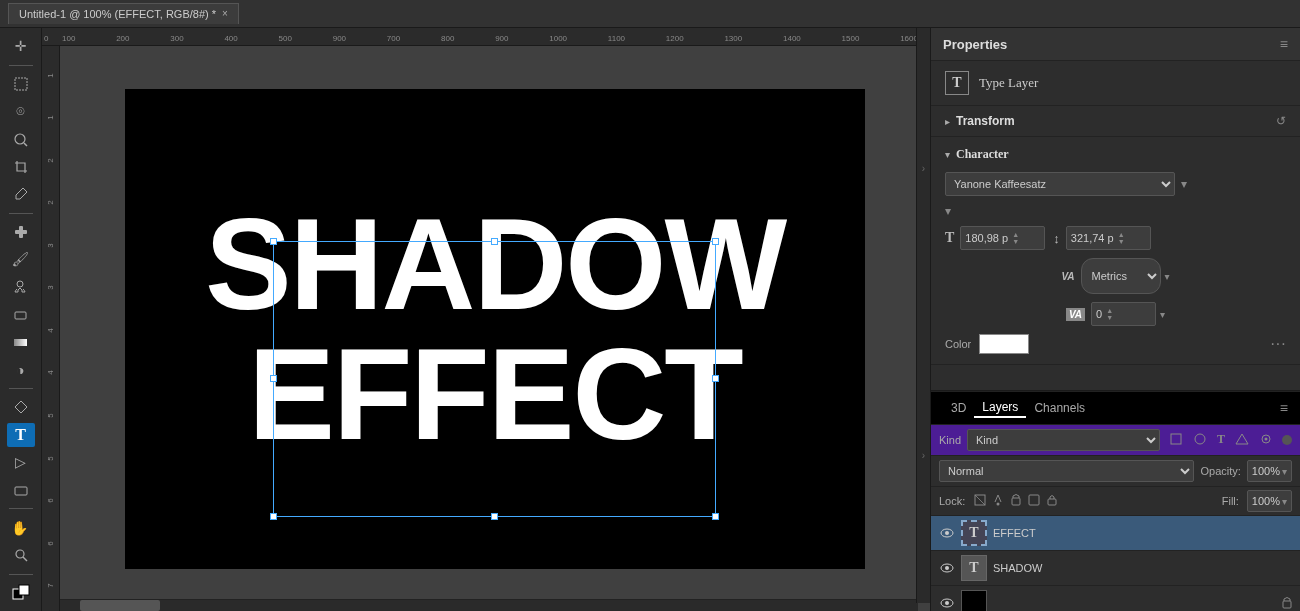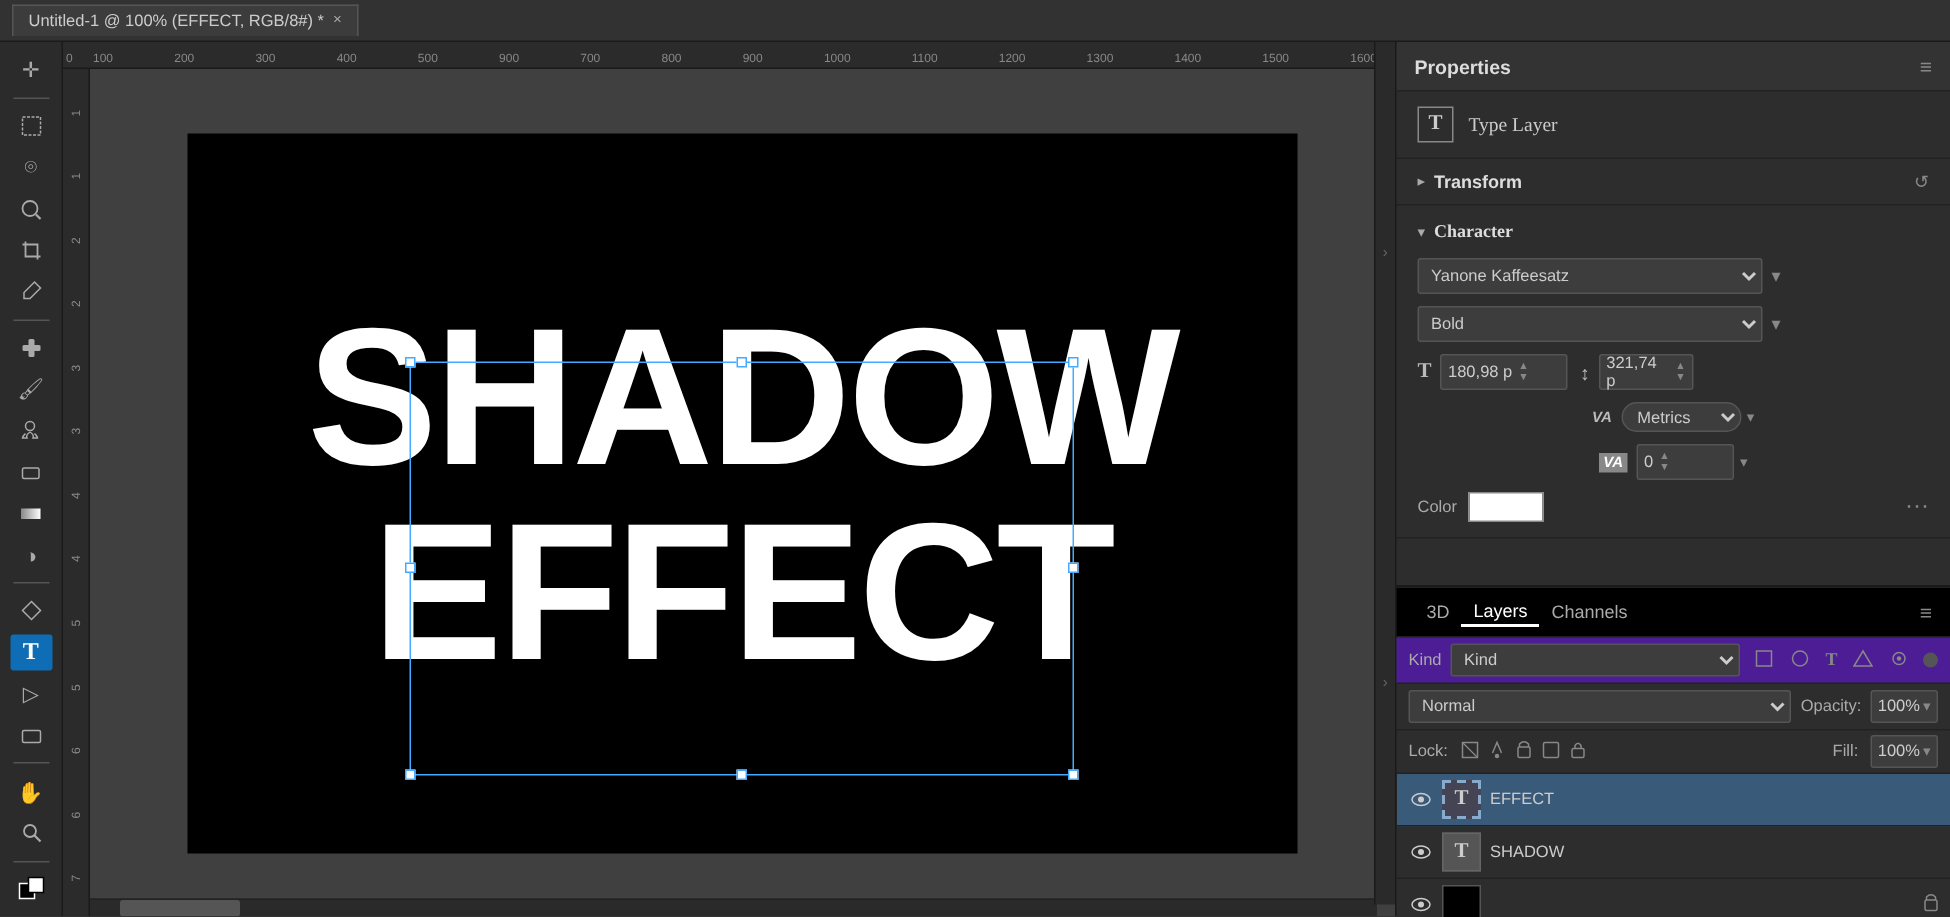--- a/index.html
+++ b/index.html
@@ -285,21 +285,21 @@
       align-items: center;
       margin-bottom: 8px;
       gap: 6px;
     }
     .char-input {
       background: #3d3d3d;
       border: 1px solid #555;
       color: #ccc;
       padding: 3px 6px;
       font-size: 11px;
-      height: 20px;
+      height: 36px;
       border-radius: 12px;
     }
     .char-select {
       background: #3d3d3d;
       border: 1px solid #555;
       color: #ccc;
       padding: 2px 4px;
       font-size: 11px;
       height: 24px;
       border-radius: 2px;
@@ -732,40 +732,37 @@
           </div>
 
           <div class="char-row">
             <select class="char-select" style="width:100%;max-width:230px;">
               <option>Yanone Kaffeesatz</option>
             </select>
             <span style="color:#888;font-size:12px;cursor:pointer;">▾</span>
           </div>
 
           <div class="char-row">
-            <select class="char-select" style="width:100%;max-width:230px;">
-              <option>Bold</option>
-            </select>
             <span style="color:#888;font-size:12px;cursor:pointer;">▾</span>
           </div>
 
           <div class="char-row" style="gap:8px;">
             <div class="char-field-group">
               <span style="font-family:serif;font-weight:bold;font-size:14px;color:#bbb;margin-right:2px;">T</span>
               <div class="char-value-box" style="width:85px;">
                 <span>180,98 p</span>
                 <div class="stepper">
                   <span class="stepper-btn">▲</span>
                   <span class="stepper-btn">▼</span>
                 </div>
               </div>
             </div>
             <div class="char-field-group">
               <span style="font-size:13px;color:#bbb;margin-right:2px;">↕</span>
-              <div class="char-value-box" style="width:63px;align-items:center;">
+              <div class="char-value-box" style="width:85px;align-items:center;">
                 <span>321,74 p</span>
                 <div class="stepper">
                   <span class="stepper-btn">▲</span>
                   <span class="stepper-btn">▼</span>
                 </div>
               </div>
             </div>
           </div>
 
           <div class="char-row" style="gap:8px;flex-direction:column;">

